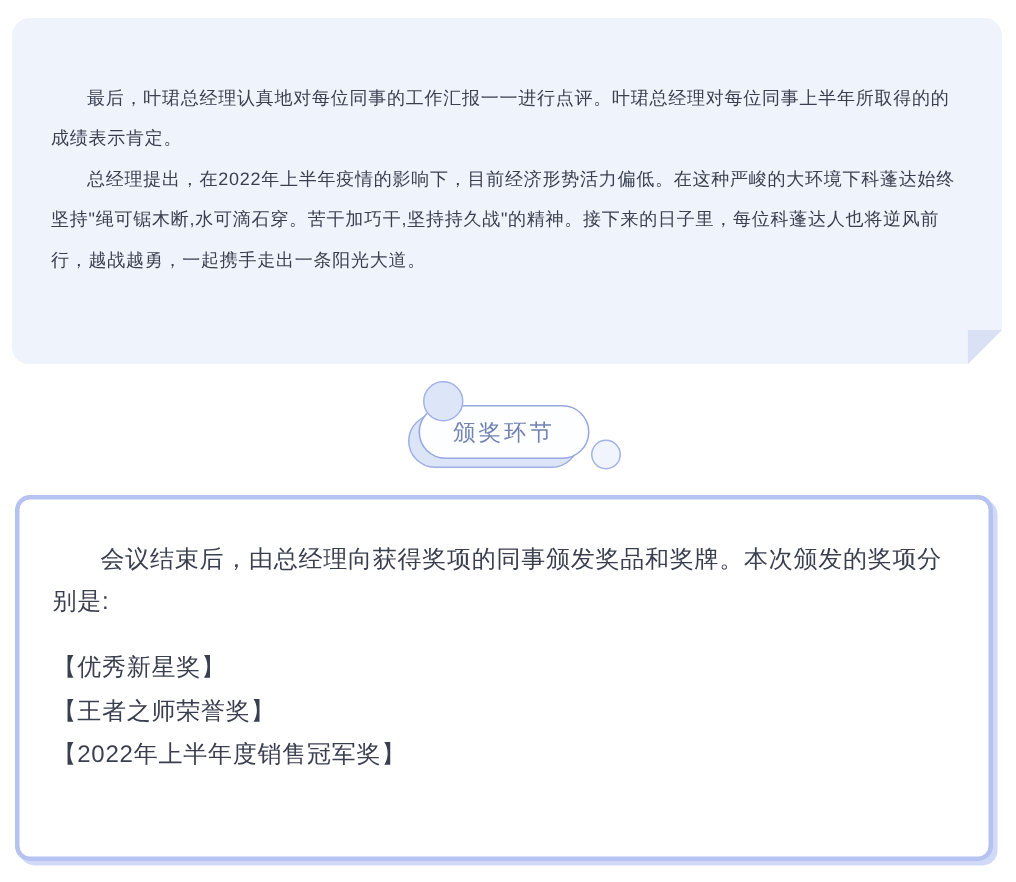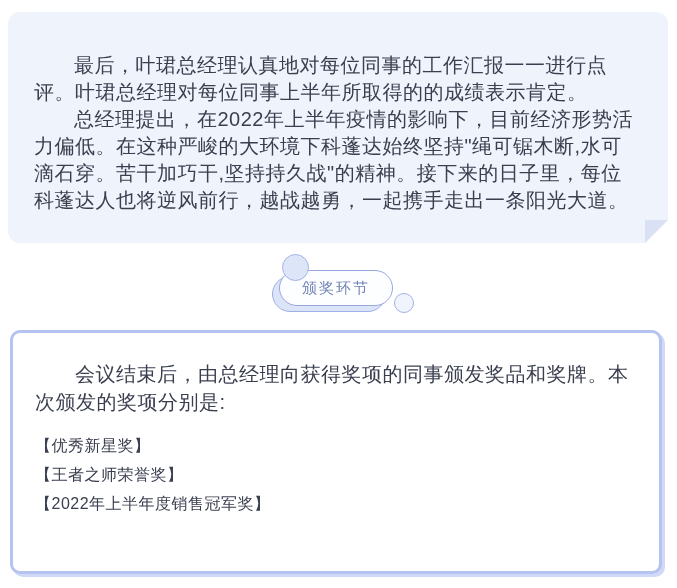--- a/index.html
+++ b/index.html
@@ -24,21 +24,21 @@
     width: 660px;
     height: 231px;
     background: #eff3fb;
     border-radius: 12px;
     clip-path: polygon(0 0, 100% 0, 100% calc(100% - 23px), calc(100% - 23px) 100%, 0 100%);
     box-sizing: border-box;
     padding: 40px 26px 0 26px;
   }
   .summary-panel p {
     margin: 0;
-    font-size: 20px;
+    font-size: 12px;
     line-height: 27px;
     color: #3a3f4f;
     text-indent: 2em;
     letter-spacing: 0.5px;
   }
   .fold-corner {
     position: absolute;
     left: 645px;
     top: 220px;
     width: 23px;
@@ -118,21 +118,21 @@
     height: 244px;
     background: #ffffff;
     border: 3px solid #b6c2f0;
     border-radius: 10px;
     box-shadow: 3px 3px 0 #d0daf8;
     box-sizing: border-box;
     padding: 27px 22px 0 22px;
   }
   .awards-panel p.intro {
     margin: 0;
-    font-size: 20px;
+    font-size: 16px;
     line-height: 28px;
     color: #3a3f4f;
     text-indent: 2em;
     letter-spacing: 0.5px;
   }
   .award-list {
     margin-top: 15px;
     text-align: left;
   }
   .award-item {

